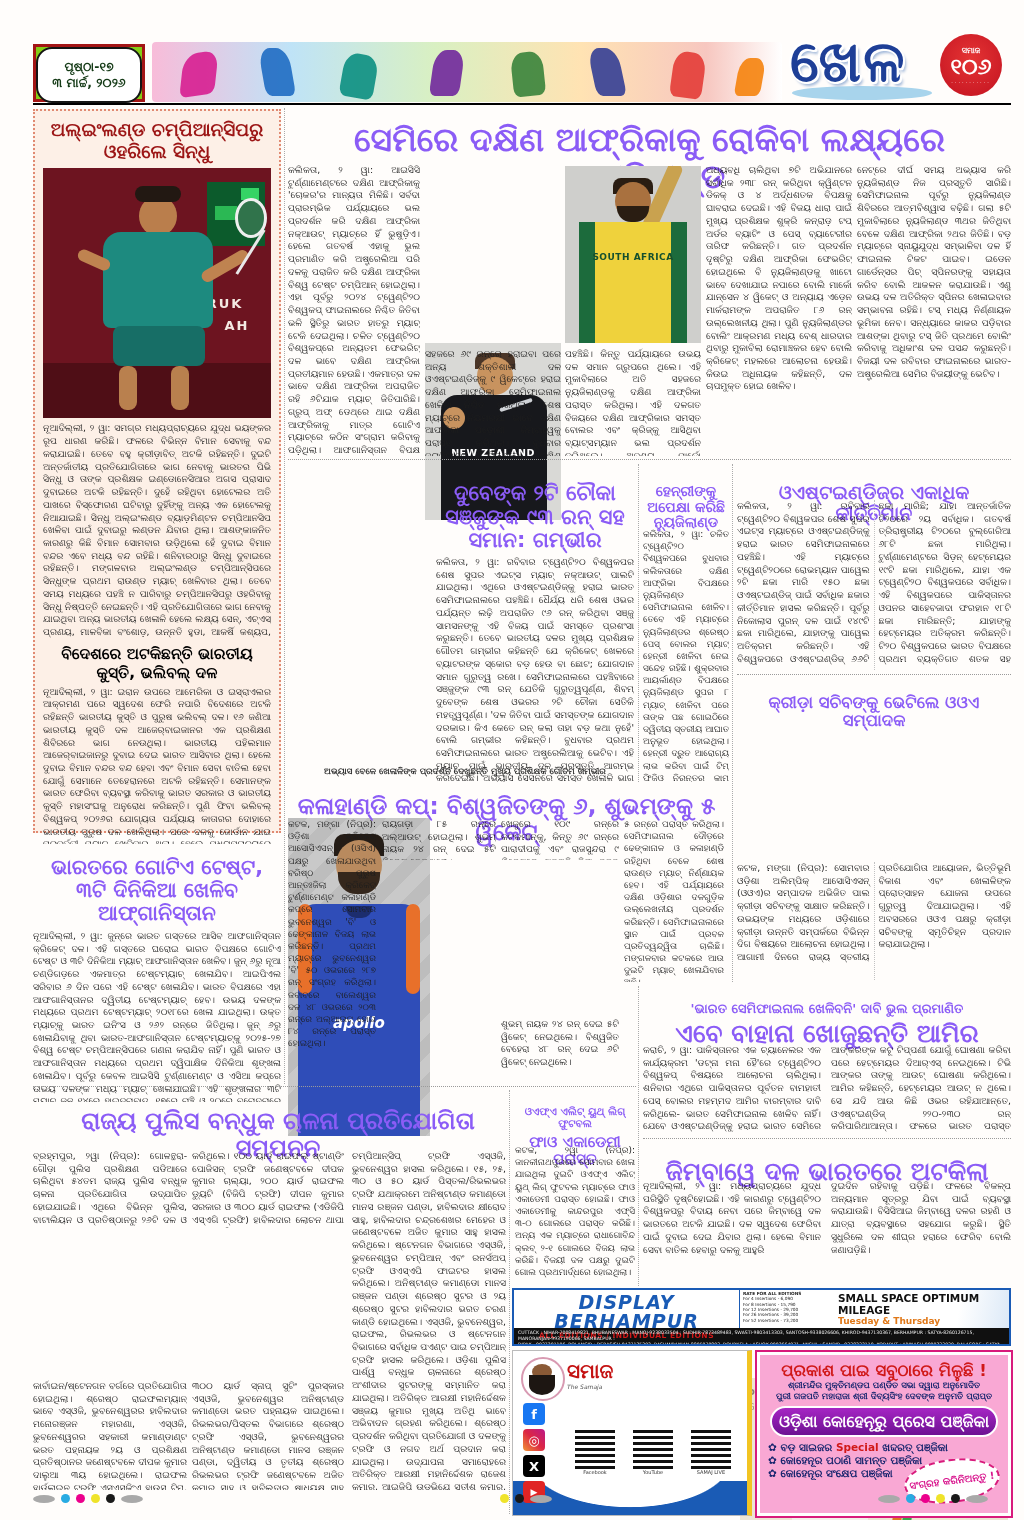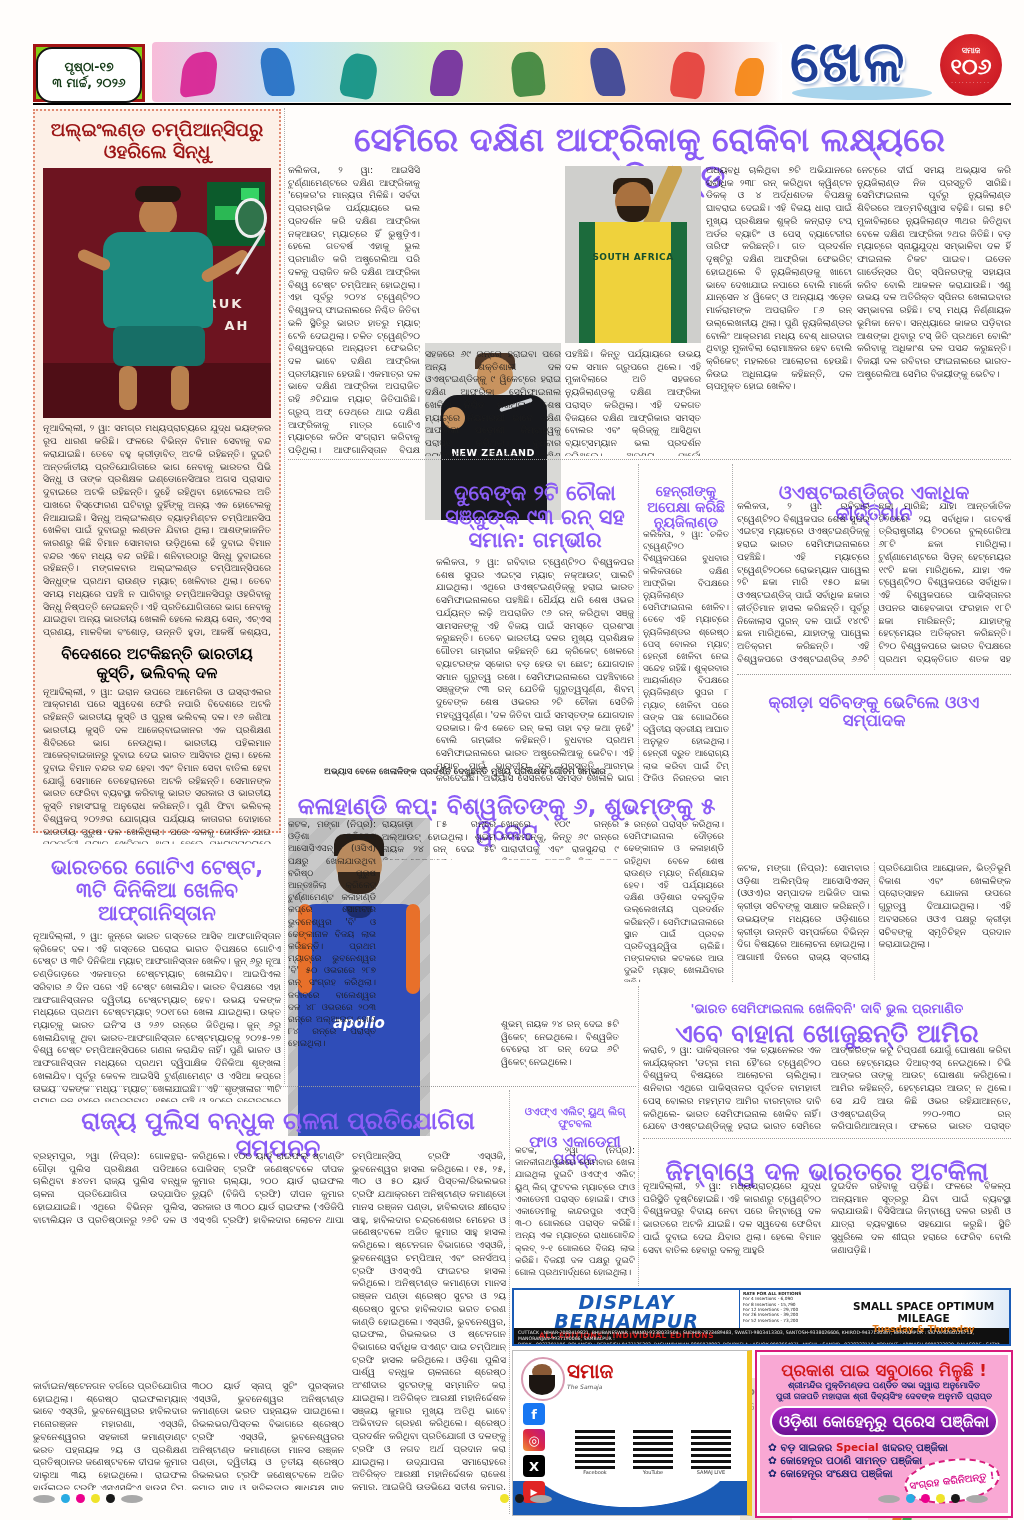--- a/index.html
+++ b/index.html
@@ -251,21 +251,21 @@
         <div class="cl-sub">ALL EDITIONS / INDIVIDUAL EDITIONS</div>
       </div>
       <div style="flex:0 0 92px;border-left:1px solid #1a5bb5;padding:1px 3px;">
         <div class="cl-rates" style="font-weight:bold;">RATE FOR ALL EDITIONS</div>
         <div class="cl-rates">For 4 Insertions - 6,090</div>
         <div class="cl-rates">For 8 Insertions - 15,790</div>
         <div class="cl-rates">For 12 Insertions - 29,700</div>
         <div class="cl-rates">For 26 Insertions - 39,200</div>
         <div class="cl-rates">For 52 Insertions - 73,200</div>
       </div>
-      <div style="flex:1;text-align:center;padding-top:10px;background:linear-gradient(100deg,#fff 70%,#dce9f7);">
+      <div style="flex:1;padding-top:2px;background:linear-gradient(100deg,#fff 70%,#dce9f7);">
         <div class="cl-right1">SMALL SPACE OPTIMUM MILEAGE</div>
         <div class="cl-right2">Tuesday &amp; Thursday</div>
       </div>
     </div>
     <div class="cl-contacts">
       <div>CUTTACK : NIHAR-7008419821, BHUBANESWAR : MANOJ-9238033504 ; SUDHIR-7873489483, SWASTI-9803413303, SANTOSH-9338026606, KHIROD-9437130367, BERHAMPUR : SATYA-8260126715, MANORANJAN-9937190066, SAMBALPUR :</div>
       <div>DIPAK - 9937201106, BOLANGIR : DEBASISH-9437125292, RASHMIRANJAN-8895979803, ROURKELA : ASHOK-9092664071, ANGUL : SANDIP - 9338232110, KORAPUT : ABINASH-9090233939, BALASORE : SATYA-9437264446, PRADIP-9437059550</div>
     </div>
   </div>
 

